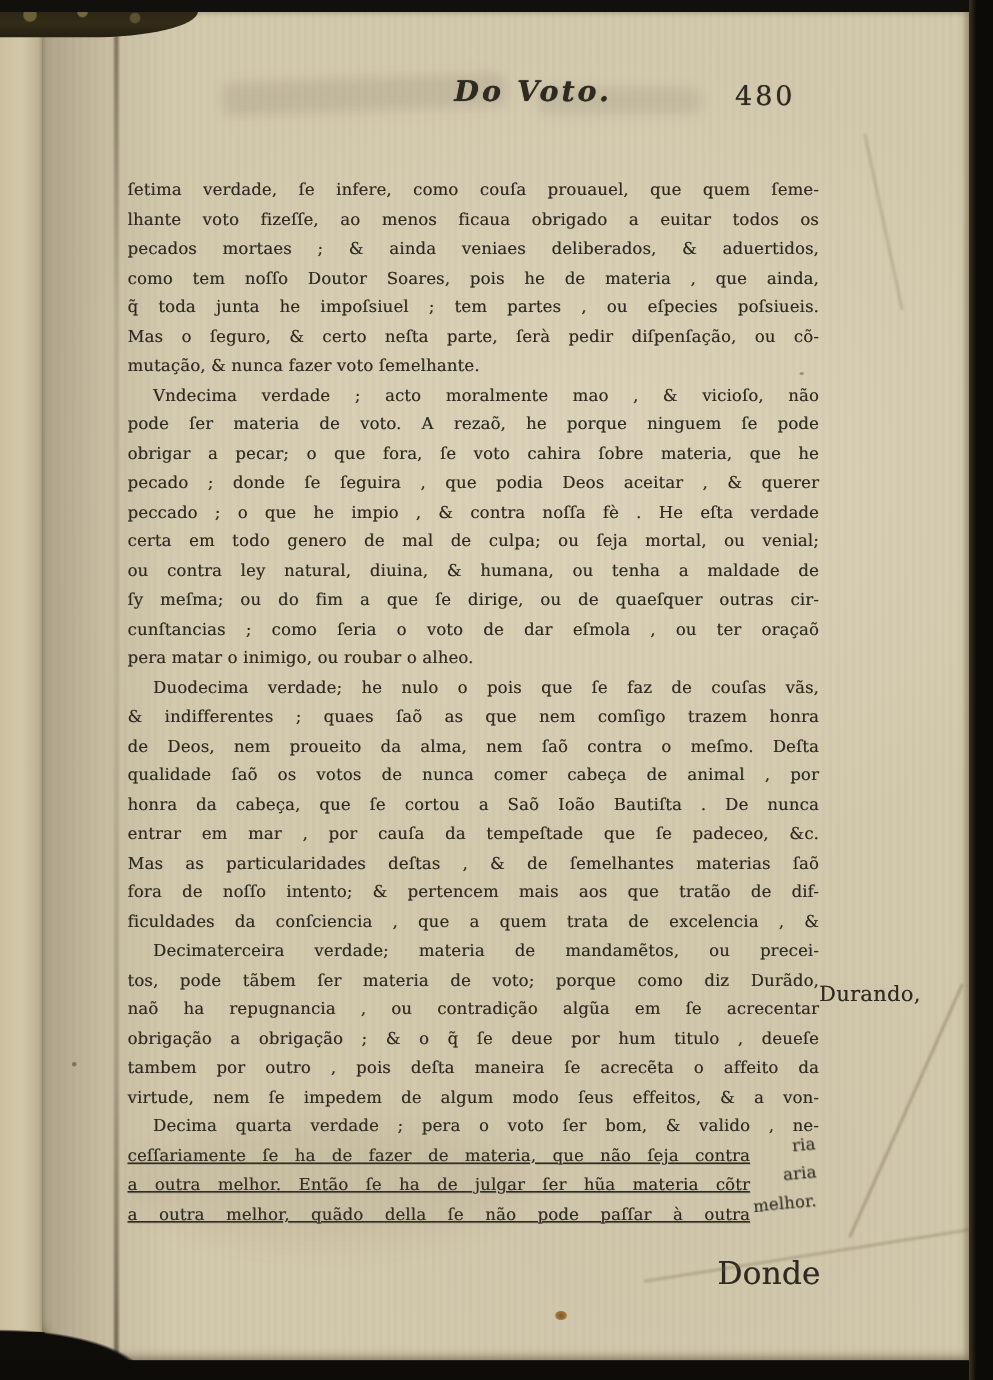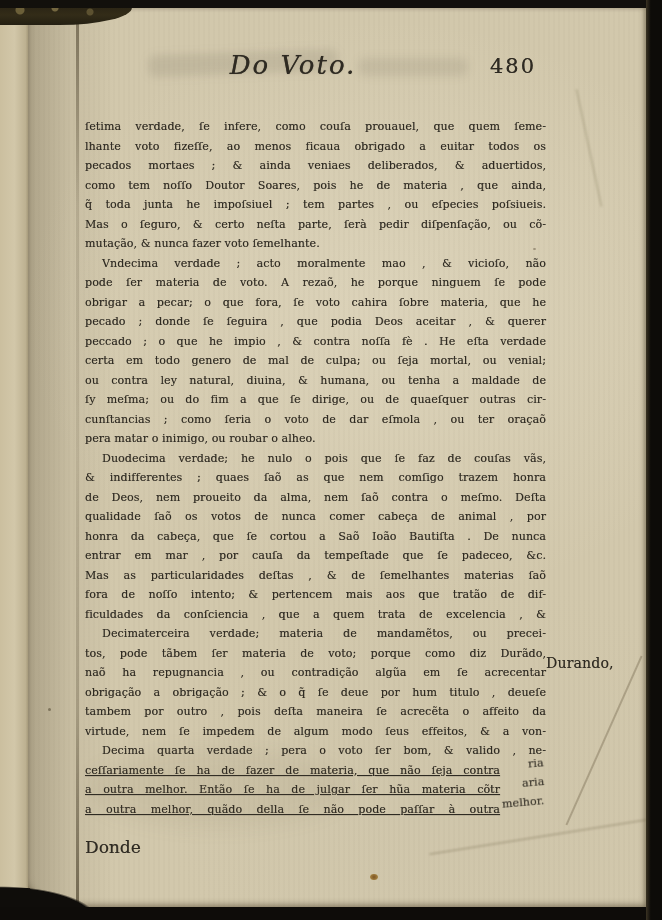--- a/index.html
+++ b/index.html
@@ -46,46 +46,46 @@
     background:linear-gradient(180deg,rgba(58,48,28,.55) 0%,rgba(58,48,28,.15) 22%,rgba(58,48,28,.1) 50%,rgba(58,48,28,.25) 78%,rgba(58,48,28,.6) 100%);
     filter:blur(.6px);}
   .crease-diag-1{position:absolute;left:575px;top:640px;width:2px;height:185px;
     background:rgba(110,98,70,.38);transform:rotate(24deg);filter:blur(.7px);}
   .crease-diag-2{position:absolute;left:400px;top:828px;width:220px;height:1.5px;
     background:rgba(110,98,70,.3);transform:rotate(-9deg);filter:blur(.8px);}
   .crease-diag-3{position:absolute;left:560px;top:80px;width:1.5px;height:120px;
     background:rgba(110,98,70,.25);transform:rotate(-12deg);filter:blur(.8px);}
 
   
-  .running-title{position:absolute;left:150px;top:42px;width:230px;text-align:center;
-    font-style:italic;font-weight:400;font-size:26px;letter-spacing:2px;
+  .running-title{position:absolute;left:150px;top:42px;width:230px;text-align:right;
+    font-style:italic;font-weight:700;font-size:19px;letter-spacing:2px;
     text-shadow:0 0 .7px rgba(46,42,34,.8);}
   .page-number{position:absolute;left:462px;top:46px;width:80px;
-    font-size:21px;letter-spacing:2px;text-shadow:0 0 .6px rgba(46,42,34,.7);}
+    font-size:18px;letter-spacing:2px;text-shadow:0 0 .6px rgba(46,42,34,.7);}
   .ghost-smudge-1{position:absolute;left:120px;top:44px;width:190px;height:22px;
     background:rgba(92,86,68,.14);filter:blur(4px);transform:rotate(-2deg);border-radius:8px;}
   .ghost-smudge-2{position:absolute;left:330px;top:50px;width:110px;height:18px;
     background:rgba(92,86,68,.12);filter:blur(4px);border-radius:8px;}
 
   
   .text-block{position:absolute;left:57px;top:85px;width:461px;
     font-size:11px;line-height:19.5px;
     text-shadow:.3px .3px .4px rgba(44,38,28,.45);margin-top:24px;}
   .para{margin:0;}
   .para.indent .line:first-child{text-indent:17px;}
   .line{position:relative;height:19.5px;text-align:justify;text-align-last:justify;
     white-space:normal;letter-spacing:.1px;}
   .line.ragged{text-align-last:left;}
   .line.has-raised{padding-right:46px;text-decoration:underline;}
   .raised{position:absolute;right:2px;top:-7px;transform:rotate(-5deg);
     filter:blur(.4px);opacity:.92;}
   .margin-note{position:absolute;left:518px;top:647px;width:75px;
     font-size:14px;letter-spacing:.2px;text-shadow:.2px .2px .3px rgba(44,38,28,.5);}
-  .catchword{position:absolute;left:57px;top:829px;width:462px;
-    font-size:17px;text-shadow:.3px .3px .4px rgba(44,38,28,.5);}
+  .catchword{position:absolute;left:57px;top:829px;width:462px;text-align:right;
+    font-size:21px;text-shadow:.3px .3px .4px rgba(44,38,28,.5);}
 
   
   .foxing-spot{position:absolute;left:342px;top:866px;width:8px;height:6px;border-radius:50%;
     background:radial-gradient(circle,#7d5424 0%,#a3803f 70%,rgba(163,128,63,0) 100%);filter:blur(.4px);}
   .speck-1{position:absolute;left:20px;top:700px;width:3px;height:3px;border-radius:50%;background:rgba(70,60,40,.5);}
   .speck-2{position:absolute;left:505px;top:240px;width:3px;height:2px;border-radius:50%;background:rgba(70,60,40,.4);}
   .stain-1{position:absolute;left:60px;top:740px;width:260px;height:80px;border-radius:50%;
     background:rgba(120,108,78,.08);filter:blur(9px);}
 </style>
 </head>

